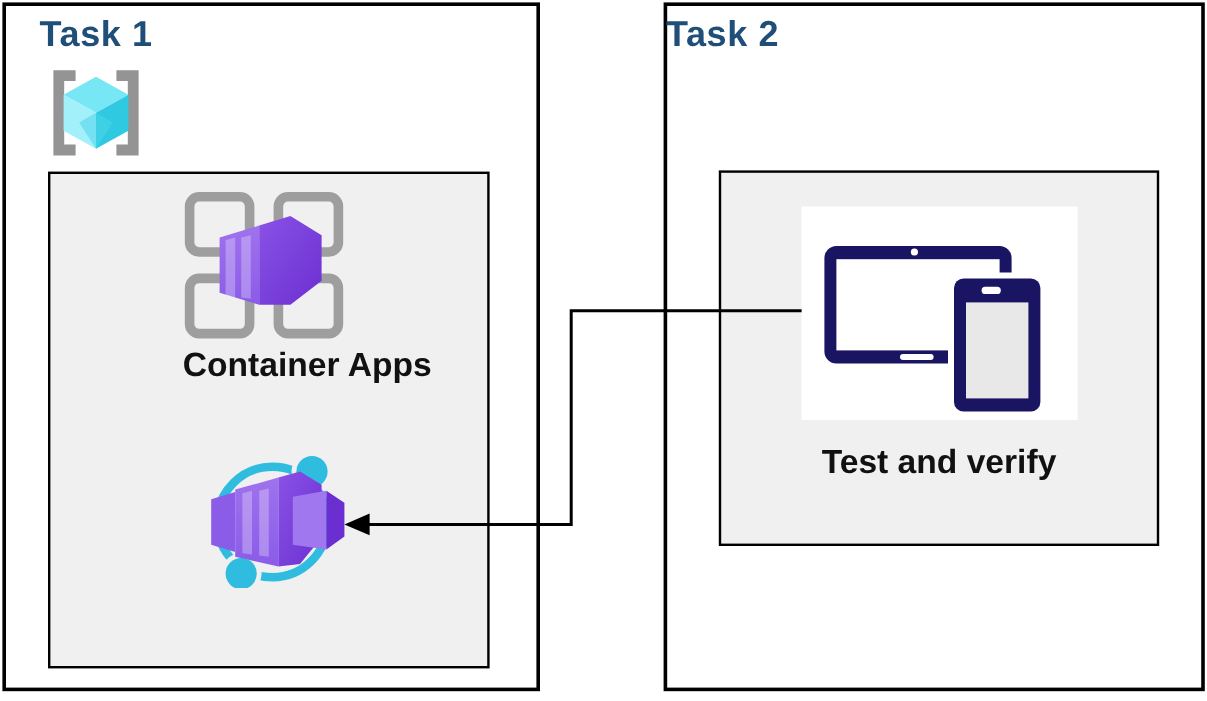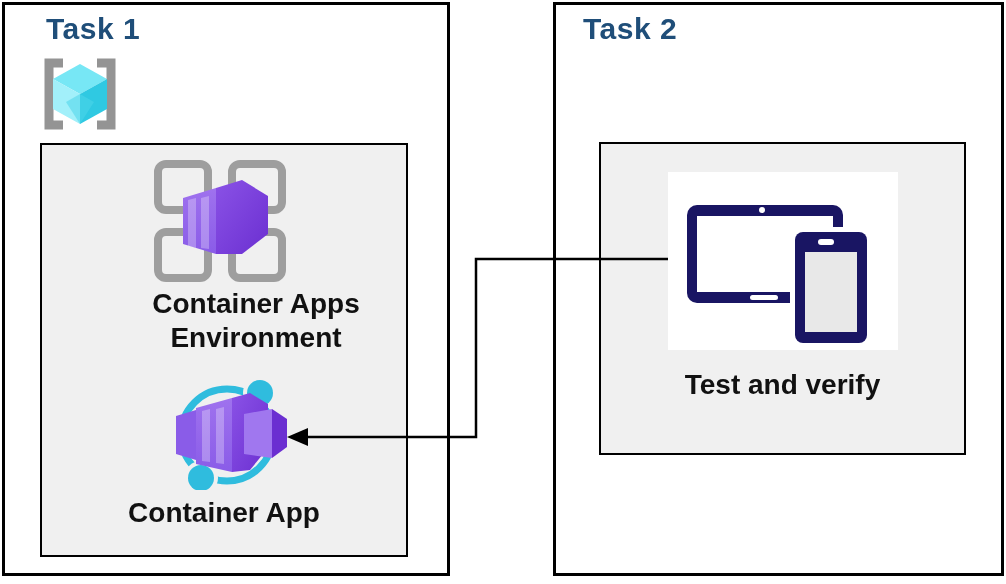--- a/index.html
+++ b/index.html
@@ -10,22 +10,22 @@
   .task-panel{
     position:absolute;top:2px;height:574px;background:#fff;
     border:3px solid var(--box-border);box-sizing:border-box;
   }
   #task1-panel{left:2px;width:448px;}
   #task2-panel{left:553px;width:451px;}
   .task-title{
     position:absolute;top:12px;font-size:30px;font-weight:bold;
     color:var(--title-navy);letter-spacing:0.5px;
   }
-  #task1-title{left:46px;}
-  #task2-title{left:583px;}
+  #task1-title{left:33px;}
+  #task2-title{left:555px;}
   .inner-box{
     position:absolute;background:var(--inner-bg);
     border:2px solid var(--box-border);box-sizing:border-box;
   }
   #task1-inner{left:40px;top:143px;width:368px;height:414px;}
   #task2-inner{left:599px;top:142px;width:367px;height:313px;}
   .icon-abs{position:absolute;}
   .caption{
     position:absolute;text-align:center;color:#111;
     font-size:28px;font-weight:bold;line-height:34px;
@@ -78,21 +78,20 @@
       <rect x="82" y="74" width="50" height="46" rx="8"></rect>
     </g>
     <polygon points="33,40 66,30 66,96 33,86" fill="url(#gradFront)"></polygon>
     <polygon points="66,30 92,22 118,38 118,76 92,96 66,96" fill="url(#gradSide)"></polygon>
     <polygon points="38,42 46,40 46,90 38,88" fill="#FFFFFF" opacity="0.28"></polygon>
     <polygon points="51,40 59,38 59,91 51,90" fill="#FFFFFF" opacity="0.28"></polygon>
   </svg>
 
   <div class="caption" id="env-label">
     <div>Container Apps</div>
-    <div>Environment</div>
   </div>
 
   <svg class="icon-abs" style="left:170px;top:378px" width="118" height="112" viewBox="0 0 118 112">
     <defs>
       <linearGradient id="gradFront2" x1="0" y1="0" x2="0" y2="1">
         <stop offset="0" stop-color="var(--purple-light)"></stop>
         <stop offset="1" stop-color="var(--purple)"></stop>
       </linearGradient>
       <linearGradient id="gradSide2" x1="0" y1="0" x2="1" y2="1">
         <stop offset="0" stop-color="#8A52E6"></stop>
@@ -106,21 +105,20 @@
     <circle cx="31" cy="100" r="13" fill="var(--cyan)"></circle>
     <polygon points="6,38 26,32 26,82 6,76" fill="var(--purple)"></polygon>
     <polygon points="26,30 62,20 62,94 26,86" fill="url(#gradFront2)"></polygon>
     <polygon points="62,20 80,15 98,26 98,70 80,92 62,94" fill="url(#gradSide2)"></polygon>
     <polygon points="32,33 40,31 40,84 32,83" fill="#FFFFFF" opacity="0.28"></polygon>
     <polygon points="46,31 54,29 54,86 46,85" fill="#FFFFFF" opacity="0.28"></polygon>
     <polygon points="74,36 102,31 102,80 74,76" fill="#A077EF"></polygon>
     <polygon points="102,31 117,41 117,69 102,80" fill="var(--purple-dark)"></polygon>
   </svg>
 
-  <div class="caption" id="app-label">Container App</div>
 
   <div class="inner-box" id="task2-inner"></div>
 
   <div id="devices-patch"></div>
 
   <svg class="icon-abs" style="left:668px;top:172px" width="230" height="178" viewBox="0 0 230 178">
 
     <rect x="19" y="33" width="156" height="98" rx="10" fill="var(--device-navy)"></rect>
     <rect x="29" y="44" width="136" height="76" fill="#FFFFFF"></rect>
     <circle cx="94" cy="38" r="3" fill="#FFFFFF"></circle>

